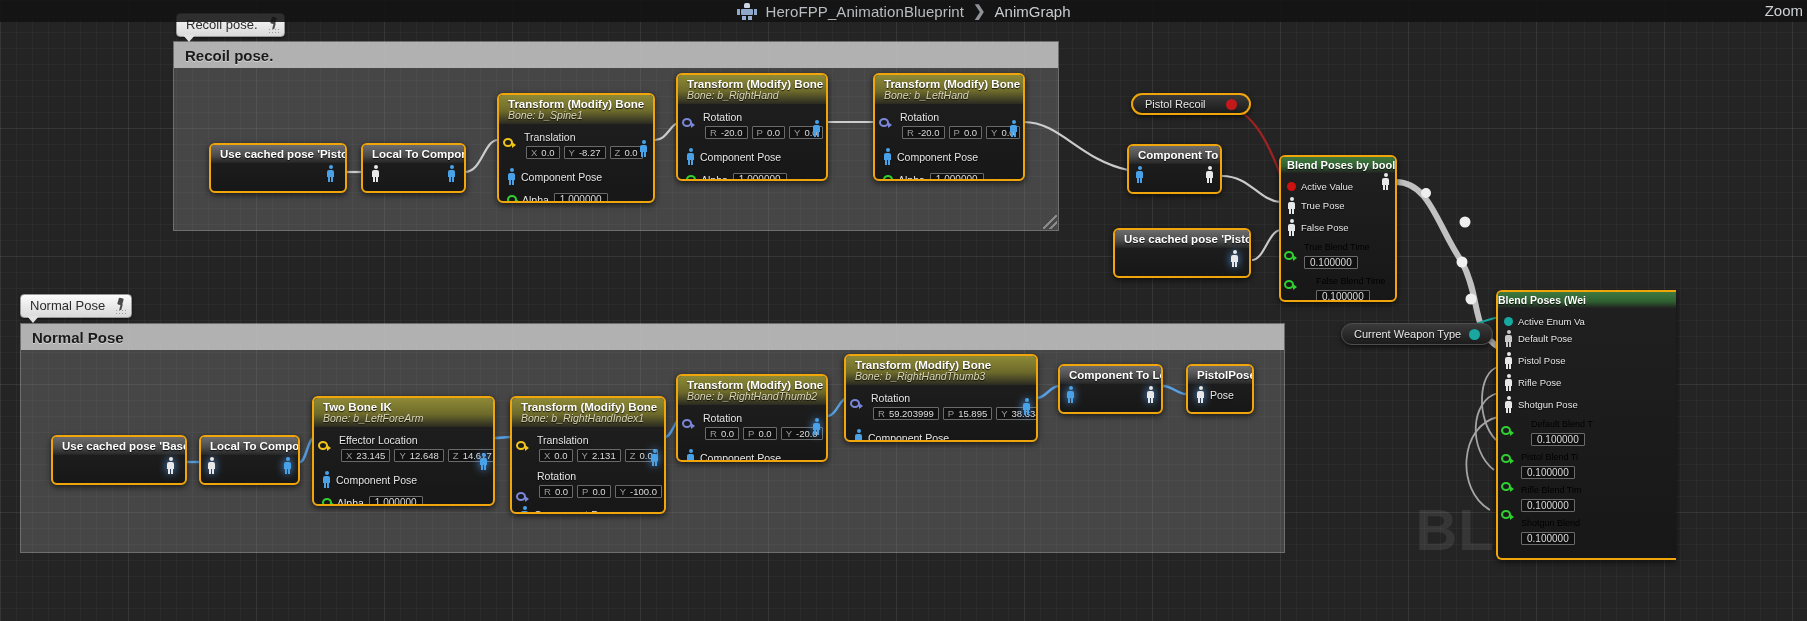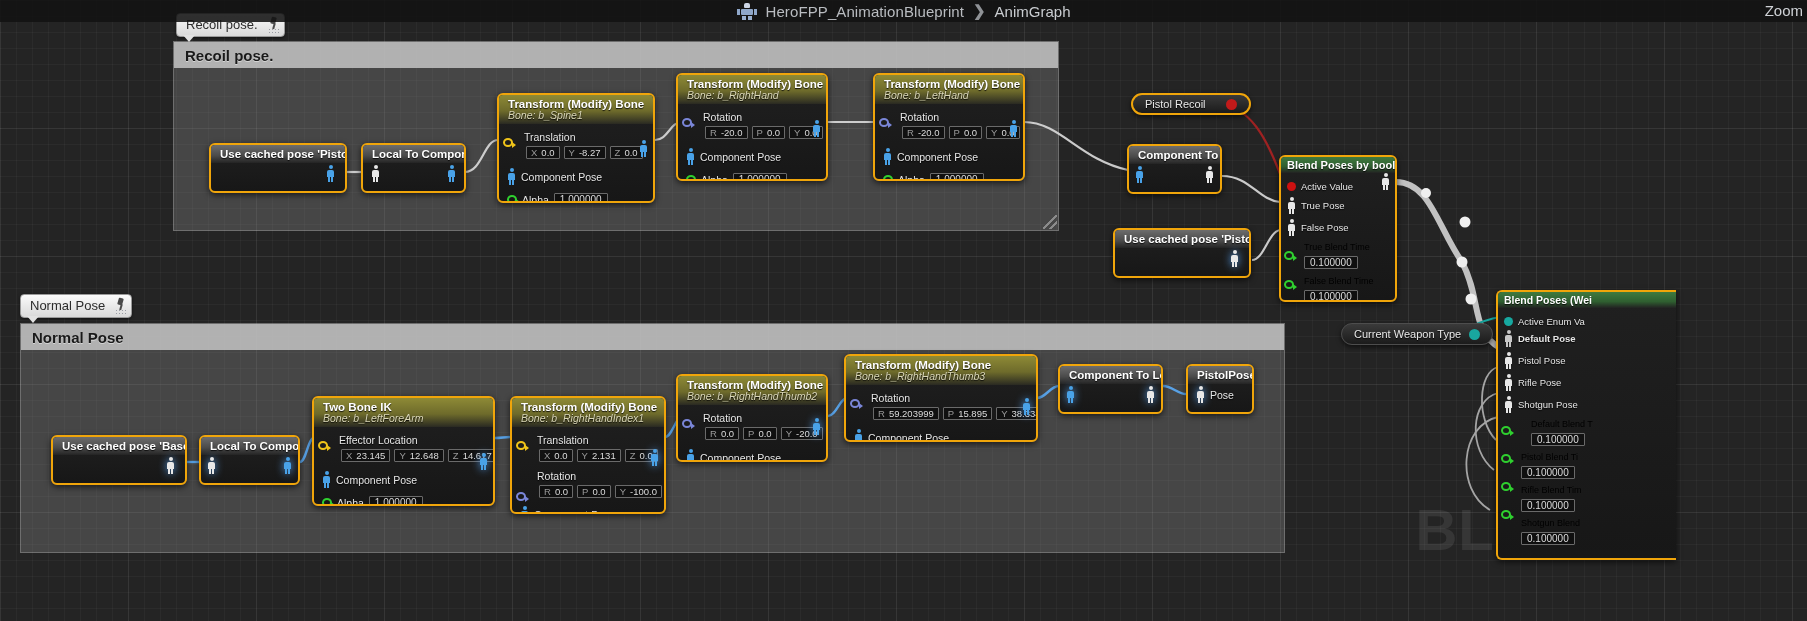--- a/index.html
+++ b/index.html
@@ -477,49 +477,49 @@
             <i class="l"></i>
             <i class="r"></i>
           </span>
         <span class="lbl" style="font-size:9.5px;">False Pose</span>
       </div>
       <div style="margin-top:6px; margin-left:17px;">
         <div class="lbl" style="font-size:9px;">True Blend Time</div>
         <span class="vbox1">0.100000</span>
       </div>
       <span class="pin-o green" style="position:absolute;left:3px;top:78px;"></span>
-      <div style="margin-top:6px; margin-left:17px;">
+      <div style="margin-top:6px; margin-left:29px;">
         <div class="lbl" style="font-size:9px;">False Blend Time</div>
         <span class="vbox1">0.100000</span>
       </div>
       <span class="pin-o green" style="position:absolute;left:3px;top:107px;"></span>
       <span class="pose white" style="position:absolute; right:5px; top:0px;">
           <i class="h"></i>
           <i class="t"></i>
           <i class="l"></i>
           <i class="r"></i>
         </span>
     </div>
   </div>
 
   <div class="pill dark" style="left:1341px; top:323px;">
     <span>Current Weapon Type</span>
     <span class="dot teal"></span>
   </div>
 
   <div class="node" style="left:1496px; top:290px; width:180px; height:270px; border-right:none; border-radius:6px 0 0 6px;">
-    <div class="nhdr hdr-green" style="padding:2px 6px;">
+    <div class="nhdr hdr-green" style="padding:2px 0;">
       <div class="t1" style="font-size:10.5px;">Blend Poses (Wei</div>
     </div>
     <div class="nbody" style="padding:5px 6px;">
       <div class="row">
         <span class="pin-dot teal"></span>
         <span class="lbl" style="font-size:9.5px;">Active Enum Va</span>
       </div>
-      <div class="row" style="font-weight:bold;">
+      <div class="row" style="">
         <span class="pose hollow">
             <i class="h"></i>
             <i class="t"></i>
             <i class="l"></i>
             <i class="r"></i>
           </span>
         <span class="lbl" style="font-size:9.5px;">Default Pose</span>
       </div>
       <div class="row" style="margin-top:5px;">
         <span class="pose white">

